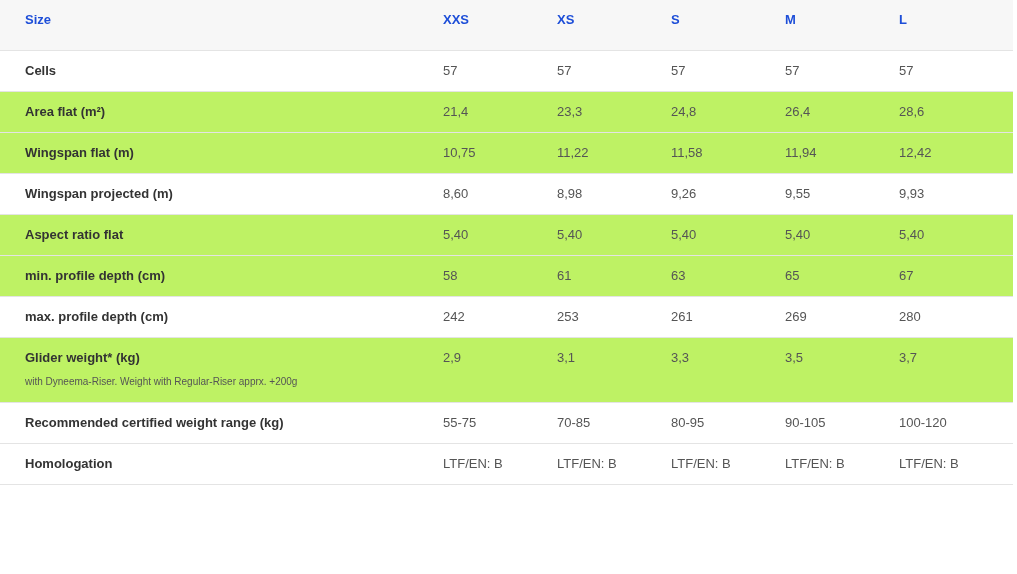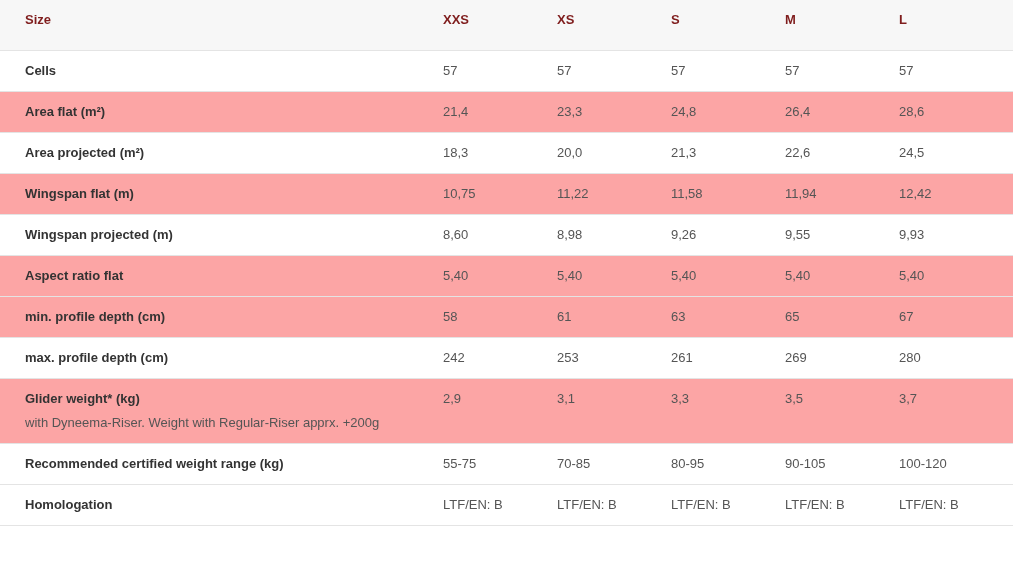--- a/index.html
+++ b/index.html
@@ -49,45 +49,45 @@
     padding-left: 25px;
   }
 
   
   table.spec-table thead tr {
     background: #f7f7f7;
   }
   table.spec-table thead th {
     font-weight: bold;
     font-size: 13px;
-    color: #7f1d1d;
+    color: #1d4ed8;
     padding-top: 11px;
     padding-bottom: 22px;
     border-top: none;
     border-bottom: 1px solid #e4e4e4;
   }
 
   
   table.spec-table tbody tr.row-odd  { background: #ffffff; }
-  table.spec-table tbody tr.row-even { background: #fca5a5; }
+  table.spec-table tbody tr.row-even { background: #bef264; }
 
   table.spec-table tbody td.cell-label {
     font-weight: bold;
     color: #333333;
   }
   table.spec-table tbody td.cell-value {
     font-weight: normal;
     color: #555555;
   }
 
   .label-note {
     display: block;
     font-weight: normal;
     color: #555555;
-    font-size: 13px;
+    font-size: 10px;
     line-height: 17px;
     margin-top: 7px;
   }
   .label-note:empty { display: none; }
 </style>
 </head>
 <body>
 
 <div class="spec-table-wrap">
   <table class="spec-table">
@@ -118,28 +118,20 @@
           <td class="cell-value">57</td>
           <td class="cell-value">57</td>
         </tr>
         <tr class="row-even">
           <td class="cell-label"><span>Area flat (m²)</span></td>
           <td class="cell-value">21,4</td>
           <td class="cell-value">23,3</td>
           <td class="cell-value">24,8</td>
           <td class="cell-value">26,4</td>
           <td class="cell-value">28,6</td>
-        </tr>
-        <tr class="row-odd">
-          <td class="cell-label"><span>Area projected (m²)</span></td>
-          <td class="cell-value">18,3</td>
-          <td class="cell-value">20,0</td>
-          <td class="cell-value">21,3</td>
-          <td class="cell-value">22,6</td>
-          <td class="cell-value">24,5</td>
         </tr>
         <tr class="row-even">
           <td class="cell-label"><span>Wingspan flat (m)</span></td>
           <td class="cell-value">10,75</td>
           <td class="cell-value">11,22</td>
           <td class="cell-value">11,58</td>
           <td class="cell-value">11,94</td>
           <td class="cell-value">12,42</td>
         </tr>
         <tr class="row-odd">

